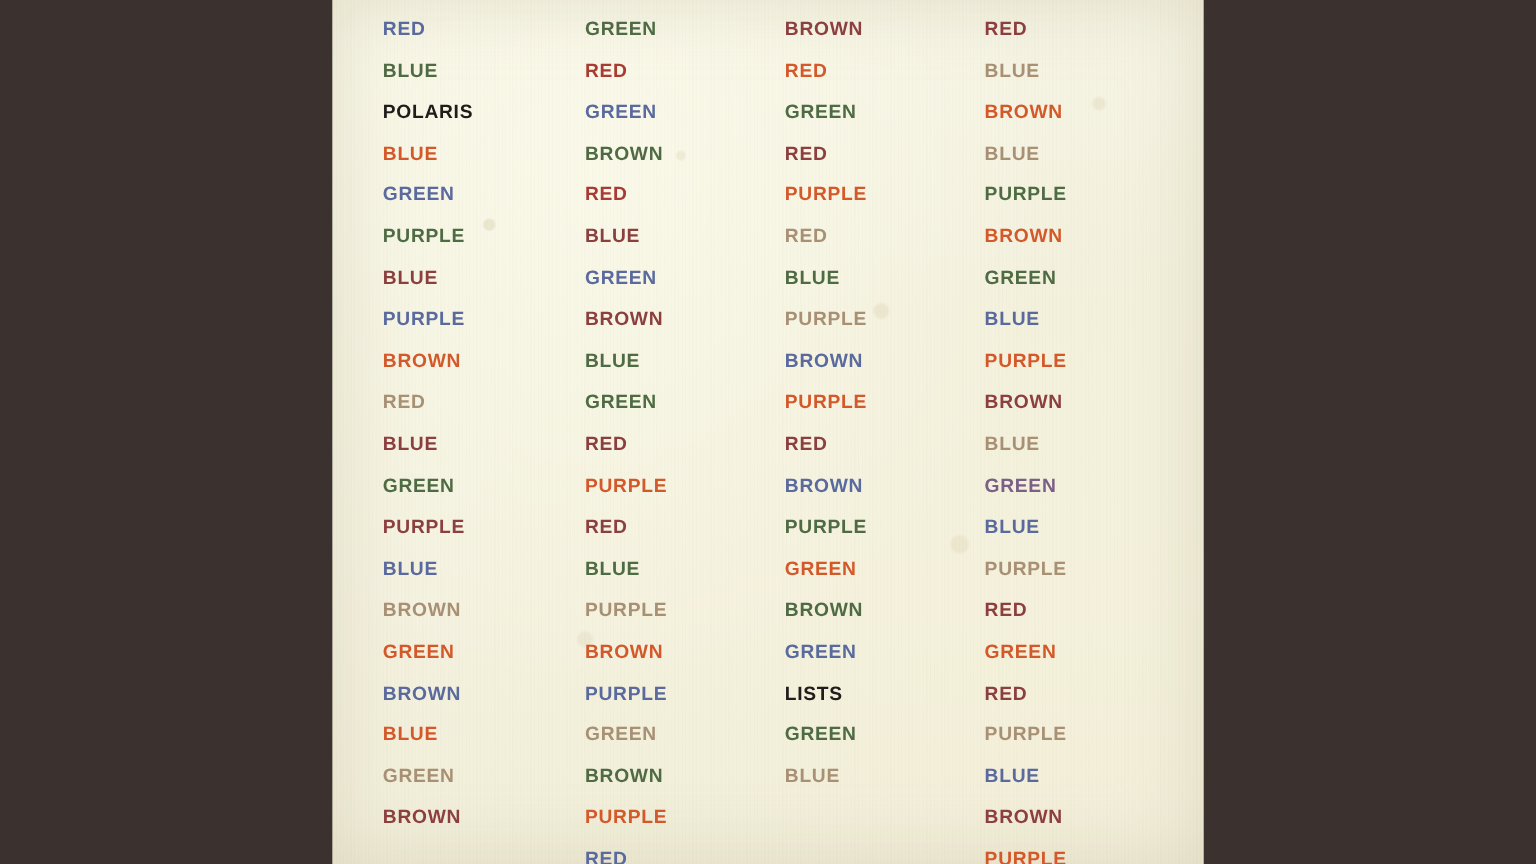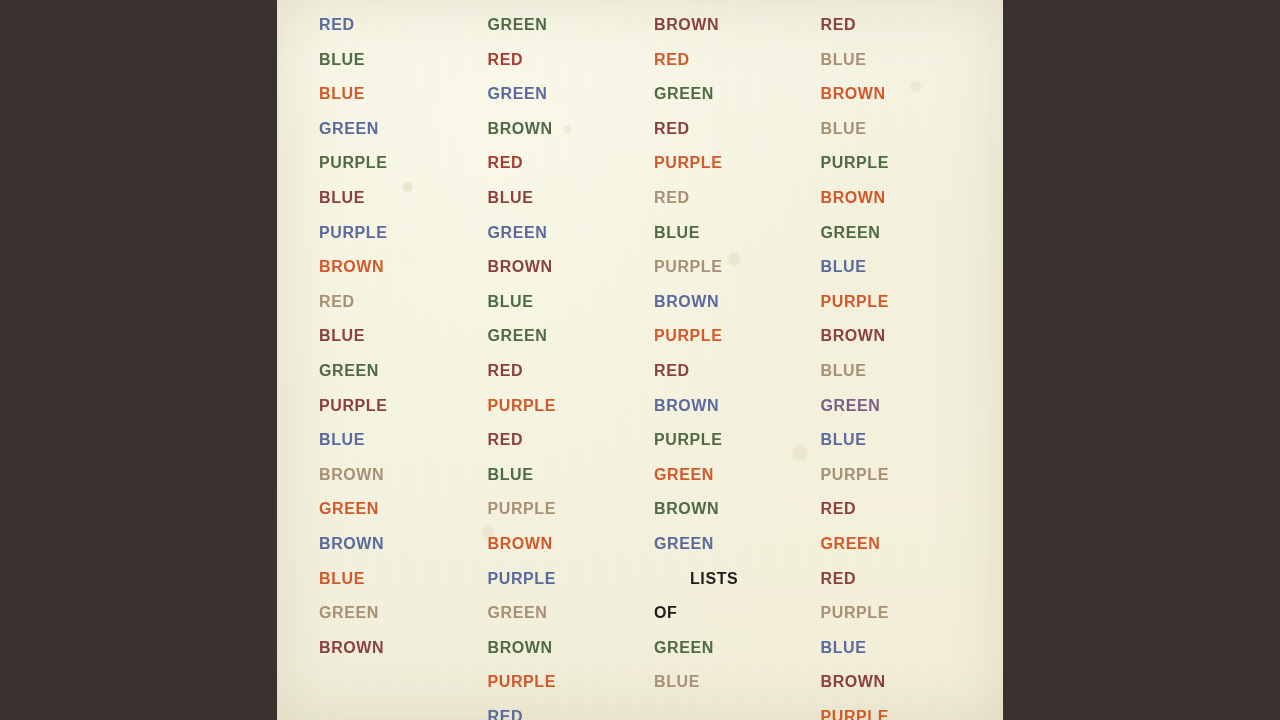--- a/index.html
+++ b/index.html
@@ -80,20 +80,21 @@
 </style>
 </head>
 <body>
 
 <div id="stage">
   <div id="artwork">
     <div id="grid">
         <div class="col">
           <div class="word" style="color: rgb(90, 106, 158);">RED</div>
           <div class="word" style="color: rgb(79, 107, 68);">BLUE</div>
+          <div class="word" style="color: rgb(32, 28, 26);">POLARIS</div>
           <div class="word" style="color: rgb(212, 89, 42);">BLUE</div>
           <div class="word" style="color: rgb(90, 106, 158);">GREEN</div>
           <div class="word" style="color: rgb(79, 107, 68);">PURPLE</div>
           <div class="word" style="color: rgb(140, 63, 63);">BLUE</div>
           <div class="word" style="color: rgb(90, 106, 158);">PURPLE</div>
           <div class="word" style="color: rgb(212, 89, 42);">BROWN</div>
           <div class="word" style="color: rgb(168, 144, 117);">RED</div>
           <div class="word" style="color: rgb(140, 63, 63);">BLUE</div>
           <div class="word" style="color: rgb(79, 107, 68);">GREEN</div>
           <div class="word" style="color: rgb(140, 63, 63);">PURPLE</div>
@@ -138,22 +139,21 @@
           <div class="word" style="color: rgb(79, 107, 68);">BLUE</div>
           <div class="word" style="color: rgb(168, 144, 117);">PURPLE</div>
           <div class="word" style="color: rgb(90, 106, 158);">BROWN</div>
           <div class="word" style="color: rgb(212, 89, 42);">PURPLE</div>
           <div class="word" style="color: rgb(140, 63, 63);">RED</div>
           <div class="word" style="color: rgb(90, 106, 158);">BROWN</div>
           <div class="word" style="color: rgb(79, 107, 68);">PURPLE</div>
           <div class="word" style="color: rgb(212, 89, 42);">GREEN</div>
           <div class="word" style="color: rgb(79, 107, 68);">BROWN</div>
           <div class="word" style="color: rgb(90, 106, 158);">GREEN</div>
-          <div class="word" style="color: rgb(32, 28, 26); margin-left: 36px;">LISTS</div>
-          <div class="word" style="color: rgb(32, 28, 26);">OF</div>
+          <div class="word" style="color: rgb(32, 28, 26);">LISTS</div>
           <div class="word" style="color: rgb(79, 107, 68);">GREEN</div>
           <div class="word" style="color: rgb(168, 144, 117);">BLUE</div>
         </div>
         <div class="col">
           <div class="word" style="color: rgb(140, 63, 63);">RED</div>
           <div class="word" style="color: rgb(168, 144, 117);">BLUE</div>
           <div class="word" style="color: rgb(212, 89, 42);">BROWN</div>
           <div class="word" style="color: rgb(168, 144, 117);">BLUE</div>
           <div class="word" style="color: rgb(79, 107, 68);">PURPLE</div>
           <div class="word" style="color: rgb(212, 89, 42);">BROWN</div>

